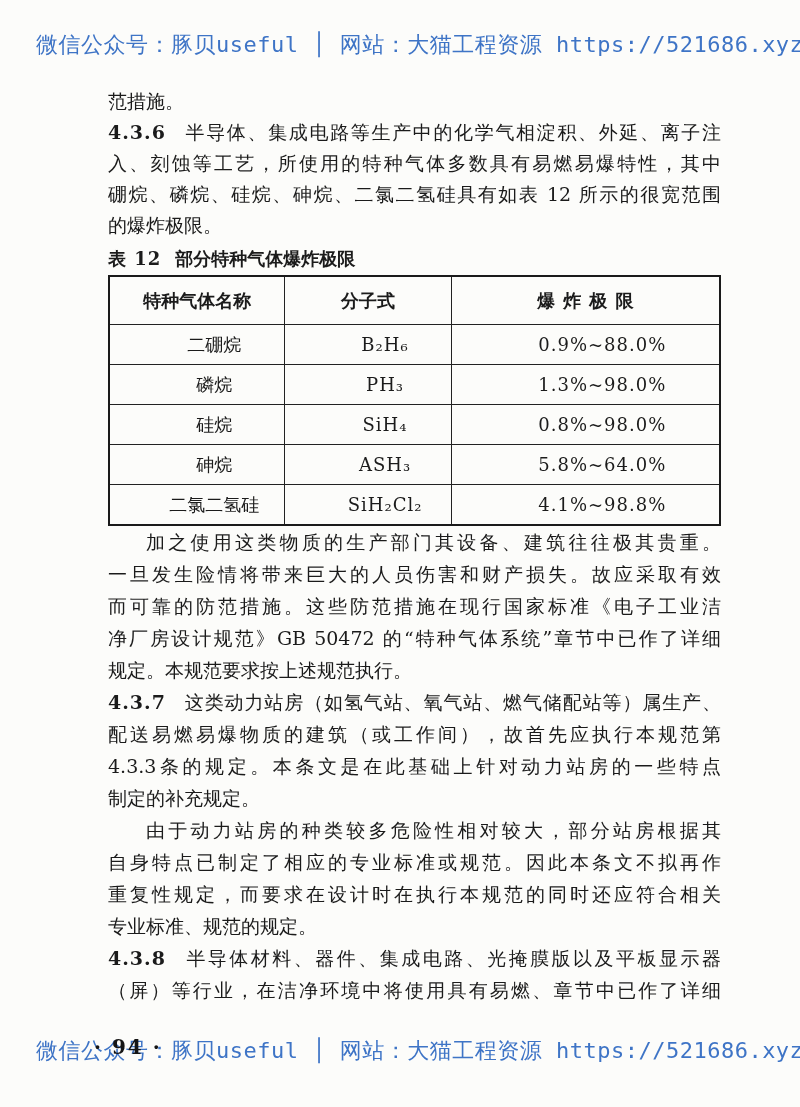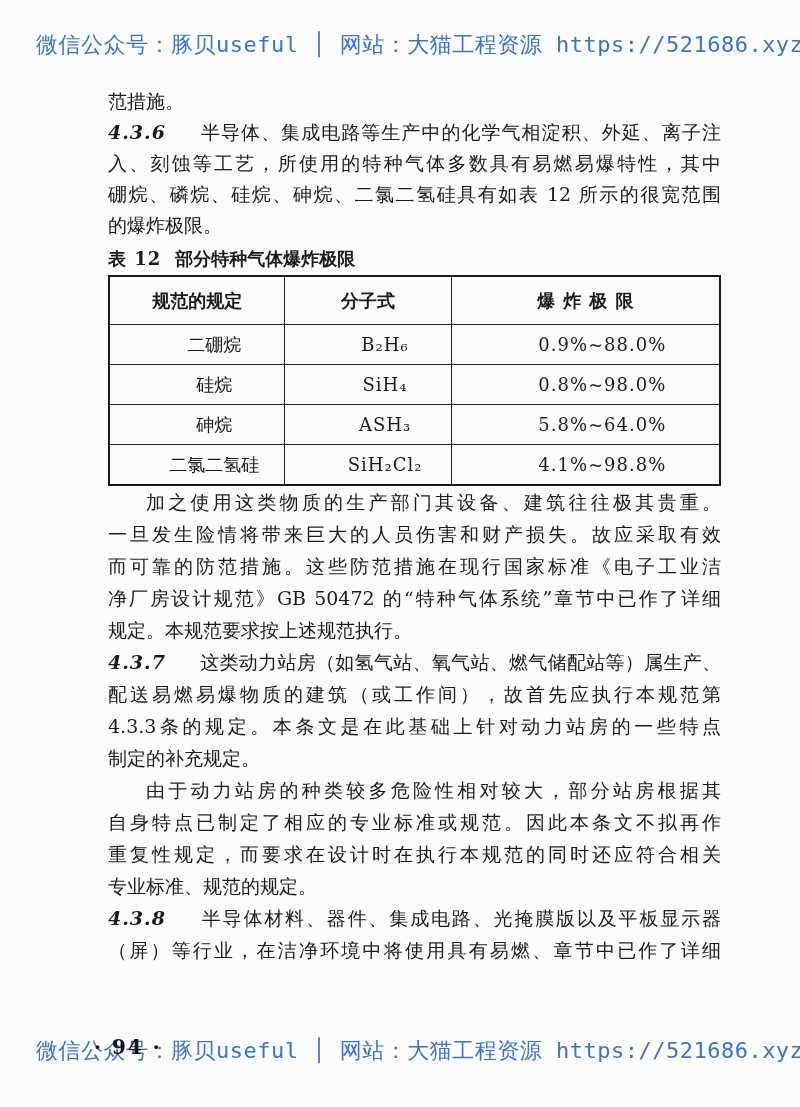--- a/index.html
+++ b/index.html
@@ -56,23 +56,22 @@
     overflow: hidden;
   }
   #lines-after .line { height: 32px; line-height: 32px; }
   .line.last {
     text-align: left;
     text-align-last: left;
   }
   .line.indent { text-indent: 2em; }
   .secnum {
     font-weight: bold;
-    margin-right: 34px;
+    margin-right: 18px;
     letter-spacing: 1px;
-    font-style: italic;
   }
   
   .caption {
     margin-top: 5px;
     height: 26px;
     line-height: 26px;
     text-align: left;
     font-weight: bold;
     font-size: 18px;
   }
@@ -124,30 +123,35 @@
     </div>
 
     <table class="gas-table">
       <colgroup>
         <col class="c-name">
           <col class="c-form">
           <col class="c-limit">
       </colgroup>
       <thead id="table-head">
           <tr>
-            <th>规范的规定</th>
+            <th>特种气体名称</th>
             <th>分子式</th>
             <th class="spaced">爆炸极限</th>
           </tr>
         </thead>
       <tbody id="table-body">
           <tr>
             <td>二硼烷</td>
             <td class="formula-cell">B₂H₆</td>
             <td class="limit-cell">0.9%~88.0%</td>
+          </tr>
+          <tr>
+            <td>磷烷</td>
+            <td class="formula-cell">PH₃</td>
+            <td class="limit-cell">1.3%~98.0%</td>
           </tr>
           <tr>
             <td>硅烷</td>
             <td class="formula-cell">SiH₄</td>
             <td class="limit-cell">0.8%~98.0%</td>
           </tr>
           <tr>
             <td>砷烷</td>
             <td class="formula-cell">ASH₃</td>
             <td class="limit-cell">5.8%~64.0%</td>

